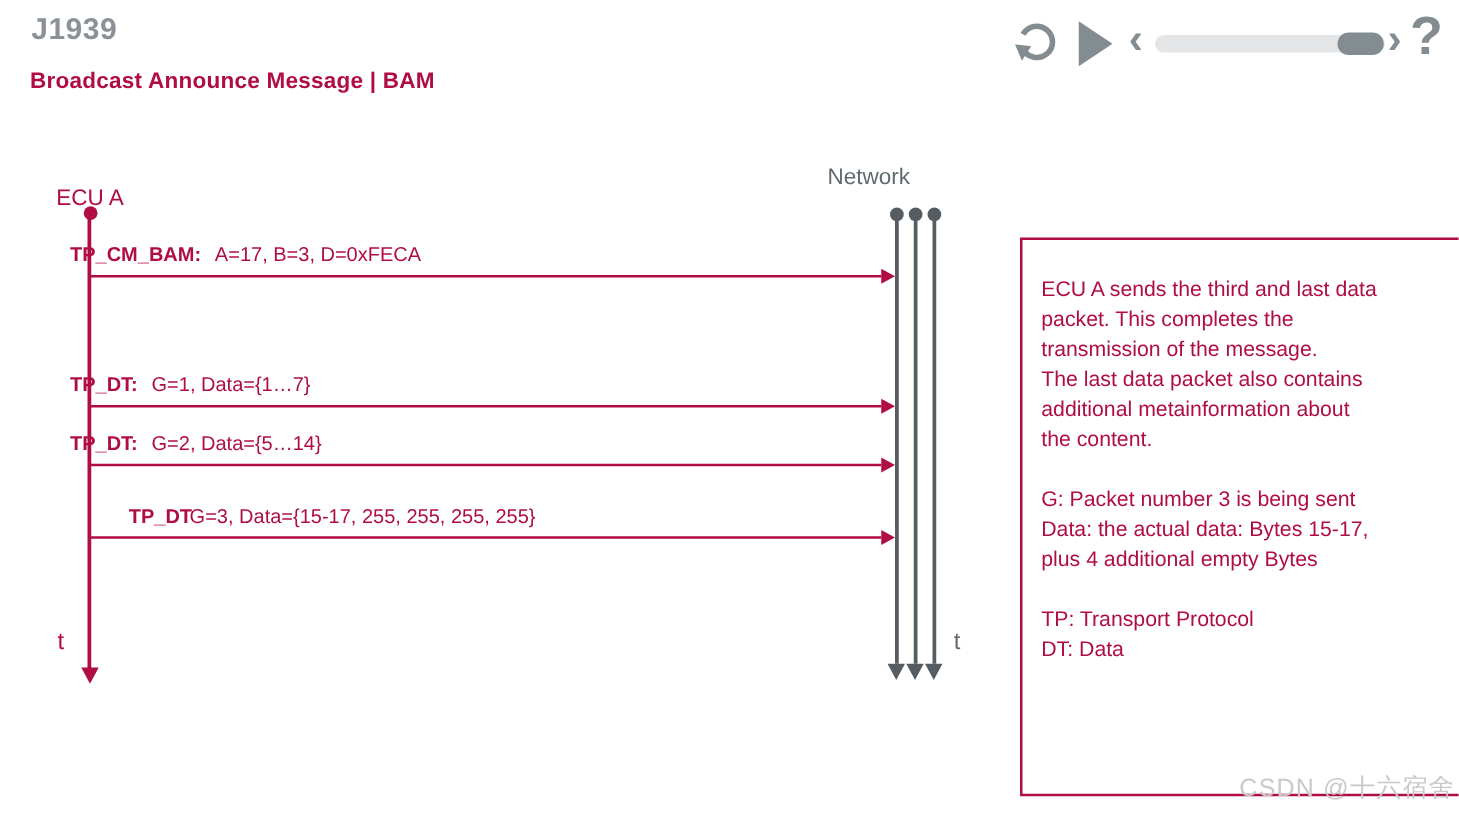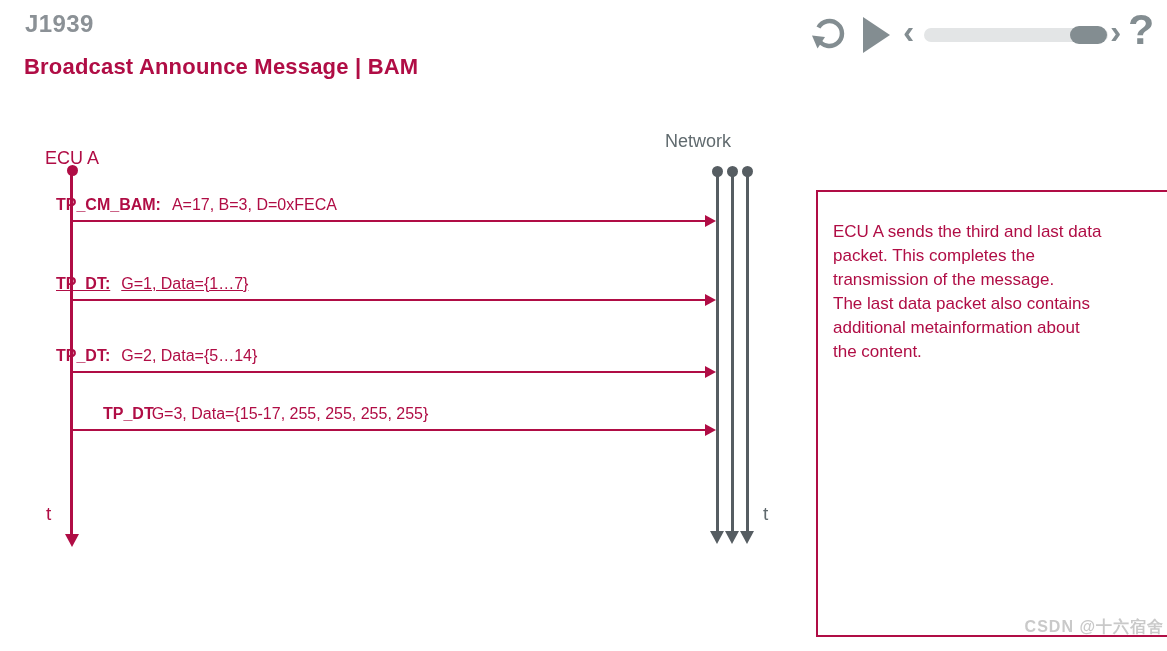--- a/index.html
+++ b/index.html
@@ -12,41 +12,41 @@
     --watermark:#c9c9c9;
   }
   html,body{margin:0;padding:0;background:#ffffff;}
   .stage{
     position:relative;width:1167px;height:651px;background:#ffffff;
     font-family:"Liberation Sans",sans-serif;overflow:hidden;
   }
   
   .eyebrow{position:absolute;left:25px;top:10px;font-size:24px;font-weight:bold;
     color:var(--gray-eyebrow);letter-spacing:.4px;}
-  .title{position:absolute;left:24px;top:54px;font-size:22px;font-weight:bold;
+  .title{position:absolute;left:24px;top:54px;font-size:18px;font-weight:bold;
     color:var(--accent);letter-spacing:.2px;}
   
   .replay{position:absolute;left:810px;top:13px;width:38px;height:40px;cursor:pointer;}
   .play{position:absolute;left:863px;top:17px;width:0;height:0;cursor:pointer;
     border-left:27px solid var(--gray-mid);
     border-top:18px solid transparent;border-bottom:18px solid transparent;}
   .chev{position:absolute;top:11px;font-size:34px;font-weight:bold;line-height:40px;
     color:var(--gray-mid);cursor:pointer;user-select:none;}
   .chev.prev{left:903px;}
   .chev.next{left:1110px;}
   .slider{position:absolute;left:924px;top:28px;width:184px;height:14px;
     border-radius:7px;background:var(--track);cursor:pointer;}
   .thumb{position:absolute;right:1px;top:-2px;width:37px;height:18px;
     border-radius:9px;background:var(--gray-mid);cursor:grab;}
   .help{position:absolute;left:1128px;top:5px;font-size:43px;font-weight:bold;
     color:var(--gray-mid);cursor:pointer;}
   
   .actor-label{position:absolute;font-size:18px;}
   .sender-label{left:45px;top:148px;color:var(--accent);}
-  .receiver-label{left:628px;top:131px;width:140px;text-align:center;color:var(--gray-label);}
+  .receiver-label{left:662px;top:131px;width:140px;text-align:left;color:var(--gray-label);}
   .dot{position:absolute;width:11px;height:11px;border-radius:50%;}
   .vline{position:absolute;width:3px;}
   .down-head{position:absolute;width:0;height:0;
     border-left:7px solid transparent;border-right:7px solid transparent;}
   .accent-bg{background:var(--accent);}
   .gray-bg{background:var(--gray-dark);}
   .t-label{position:absolute;top:503px;font-size:19px;}
   .t-left{left:46px;color:var(--accent);}
   .t-right{left:763px;color:var(--gray-label);}
   
@@ -59,22 +59,22 @@
   .msg .head{position:absolute;right:-11px;top:-5px;width:0;height:0;
     border-left:11px solid var(--accent);
     border-top:6px solid transparent;border-bottom:6px solid transparent;}
   
   .note{position:absolute;left:816px;top:190px;width:360px;height:447px;
     box-sizing:border-box;border:2.5px solid var(--accent);
     padding:28px 14px 0 15px;color:var(--accent);font-size:17px;line-height:24px;}
   .note p{white-space:pre-line;margin:0 0 24px 0;}
   .note p:last-child{margin-bottom:0;}
   
-  .watermark{position:absolute;right:3px;top:617px;font-size:16px;
-    color:var(--watermark);z-index:5;letter-spacing:1px;font-weight:bold;}
+  .watermark{position:absolute;right:3px;top:617px;font-size:20px;
+    color:var(--watermark);z-index:5;letter-spacing:1px;}
 </style>
 </head>
 <body>
 
 <div class="stage">
 
   <div class="eyebrow">J1939</div>
   <div class="title">Broadcast Announce Message | BAM</div>
 
   <div class="replay">
@@ -111,21 +111,21 @@
 
   <div class="msg" style="top:194px;">
     <div class="caption">
       <span class="m-label">TP_CM_BAM:</span><span class="m-value">A=17, B=3, D=0xFECA</span>
     </div>
     <div class="line">
         <span class="head"></span>
       </div>
   </div>
 
-  <div class="msg" style="top:273px;text-decoration:underline;">
+  <div class="msg" style="top:298px;">
     <div class="caption">
       <span class="m-label">TP_DT:</span><span class="m-value">G=1, Data={1…7}</span>
     </div>
     <div class="line">
         <span class="head"></span>
       </div>
   </div>
 
   <div class="msg" style="top:345px;">
     <div class="caption">
@@ -145,17 +145,22 @@
       </div>
   </div>
 
   <div class="note">
     <p>ECU A sends the third and last data
 packet. This completes the
 transmission of the message.
 The last data packet also contains
 additional metainformation about
 the content.</p>
+    <p>G: Packet number 3 is being sent
+Data: the actual data: Bytes 15-17,
+plus 4 additional empty Bytes</p>
+    <p>TP: Transport Protocol
+DT: Data</p>
   </div>
 
   <div class="watermark">CSDN @十六宿舍</div>
 
 </div>
 
 </body></html>

